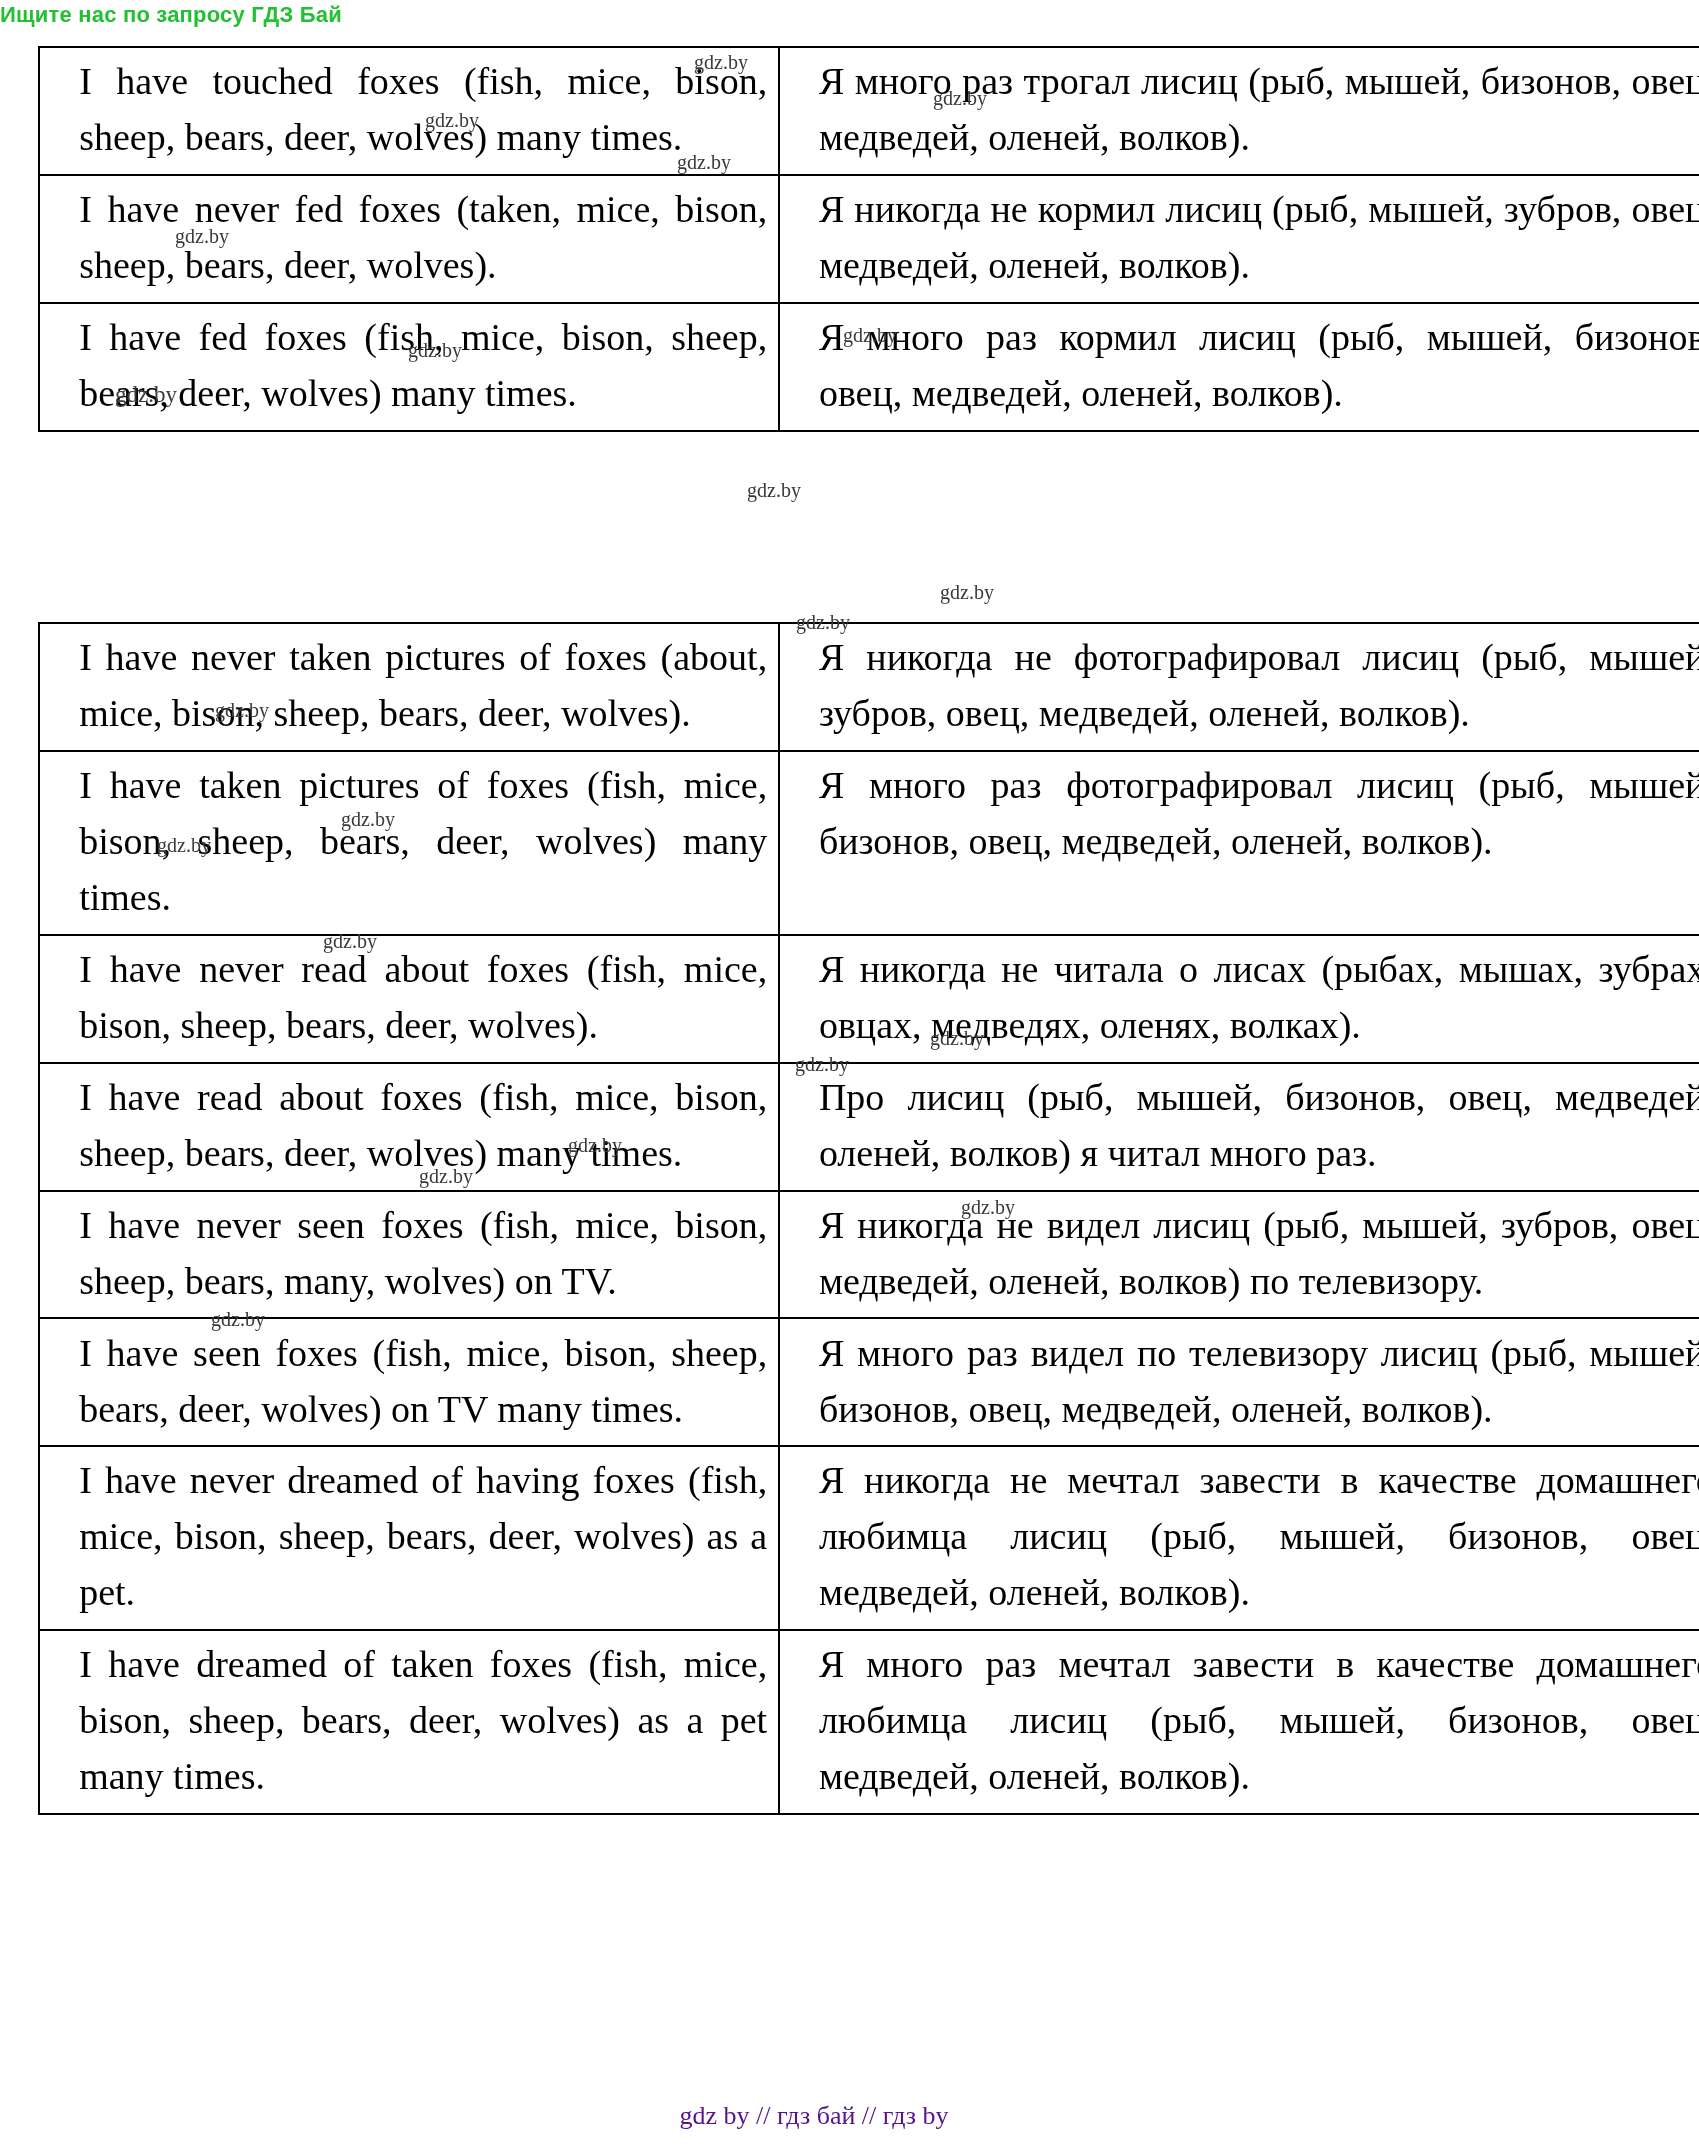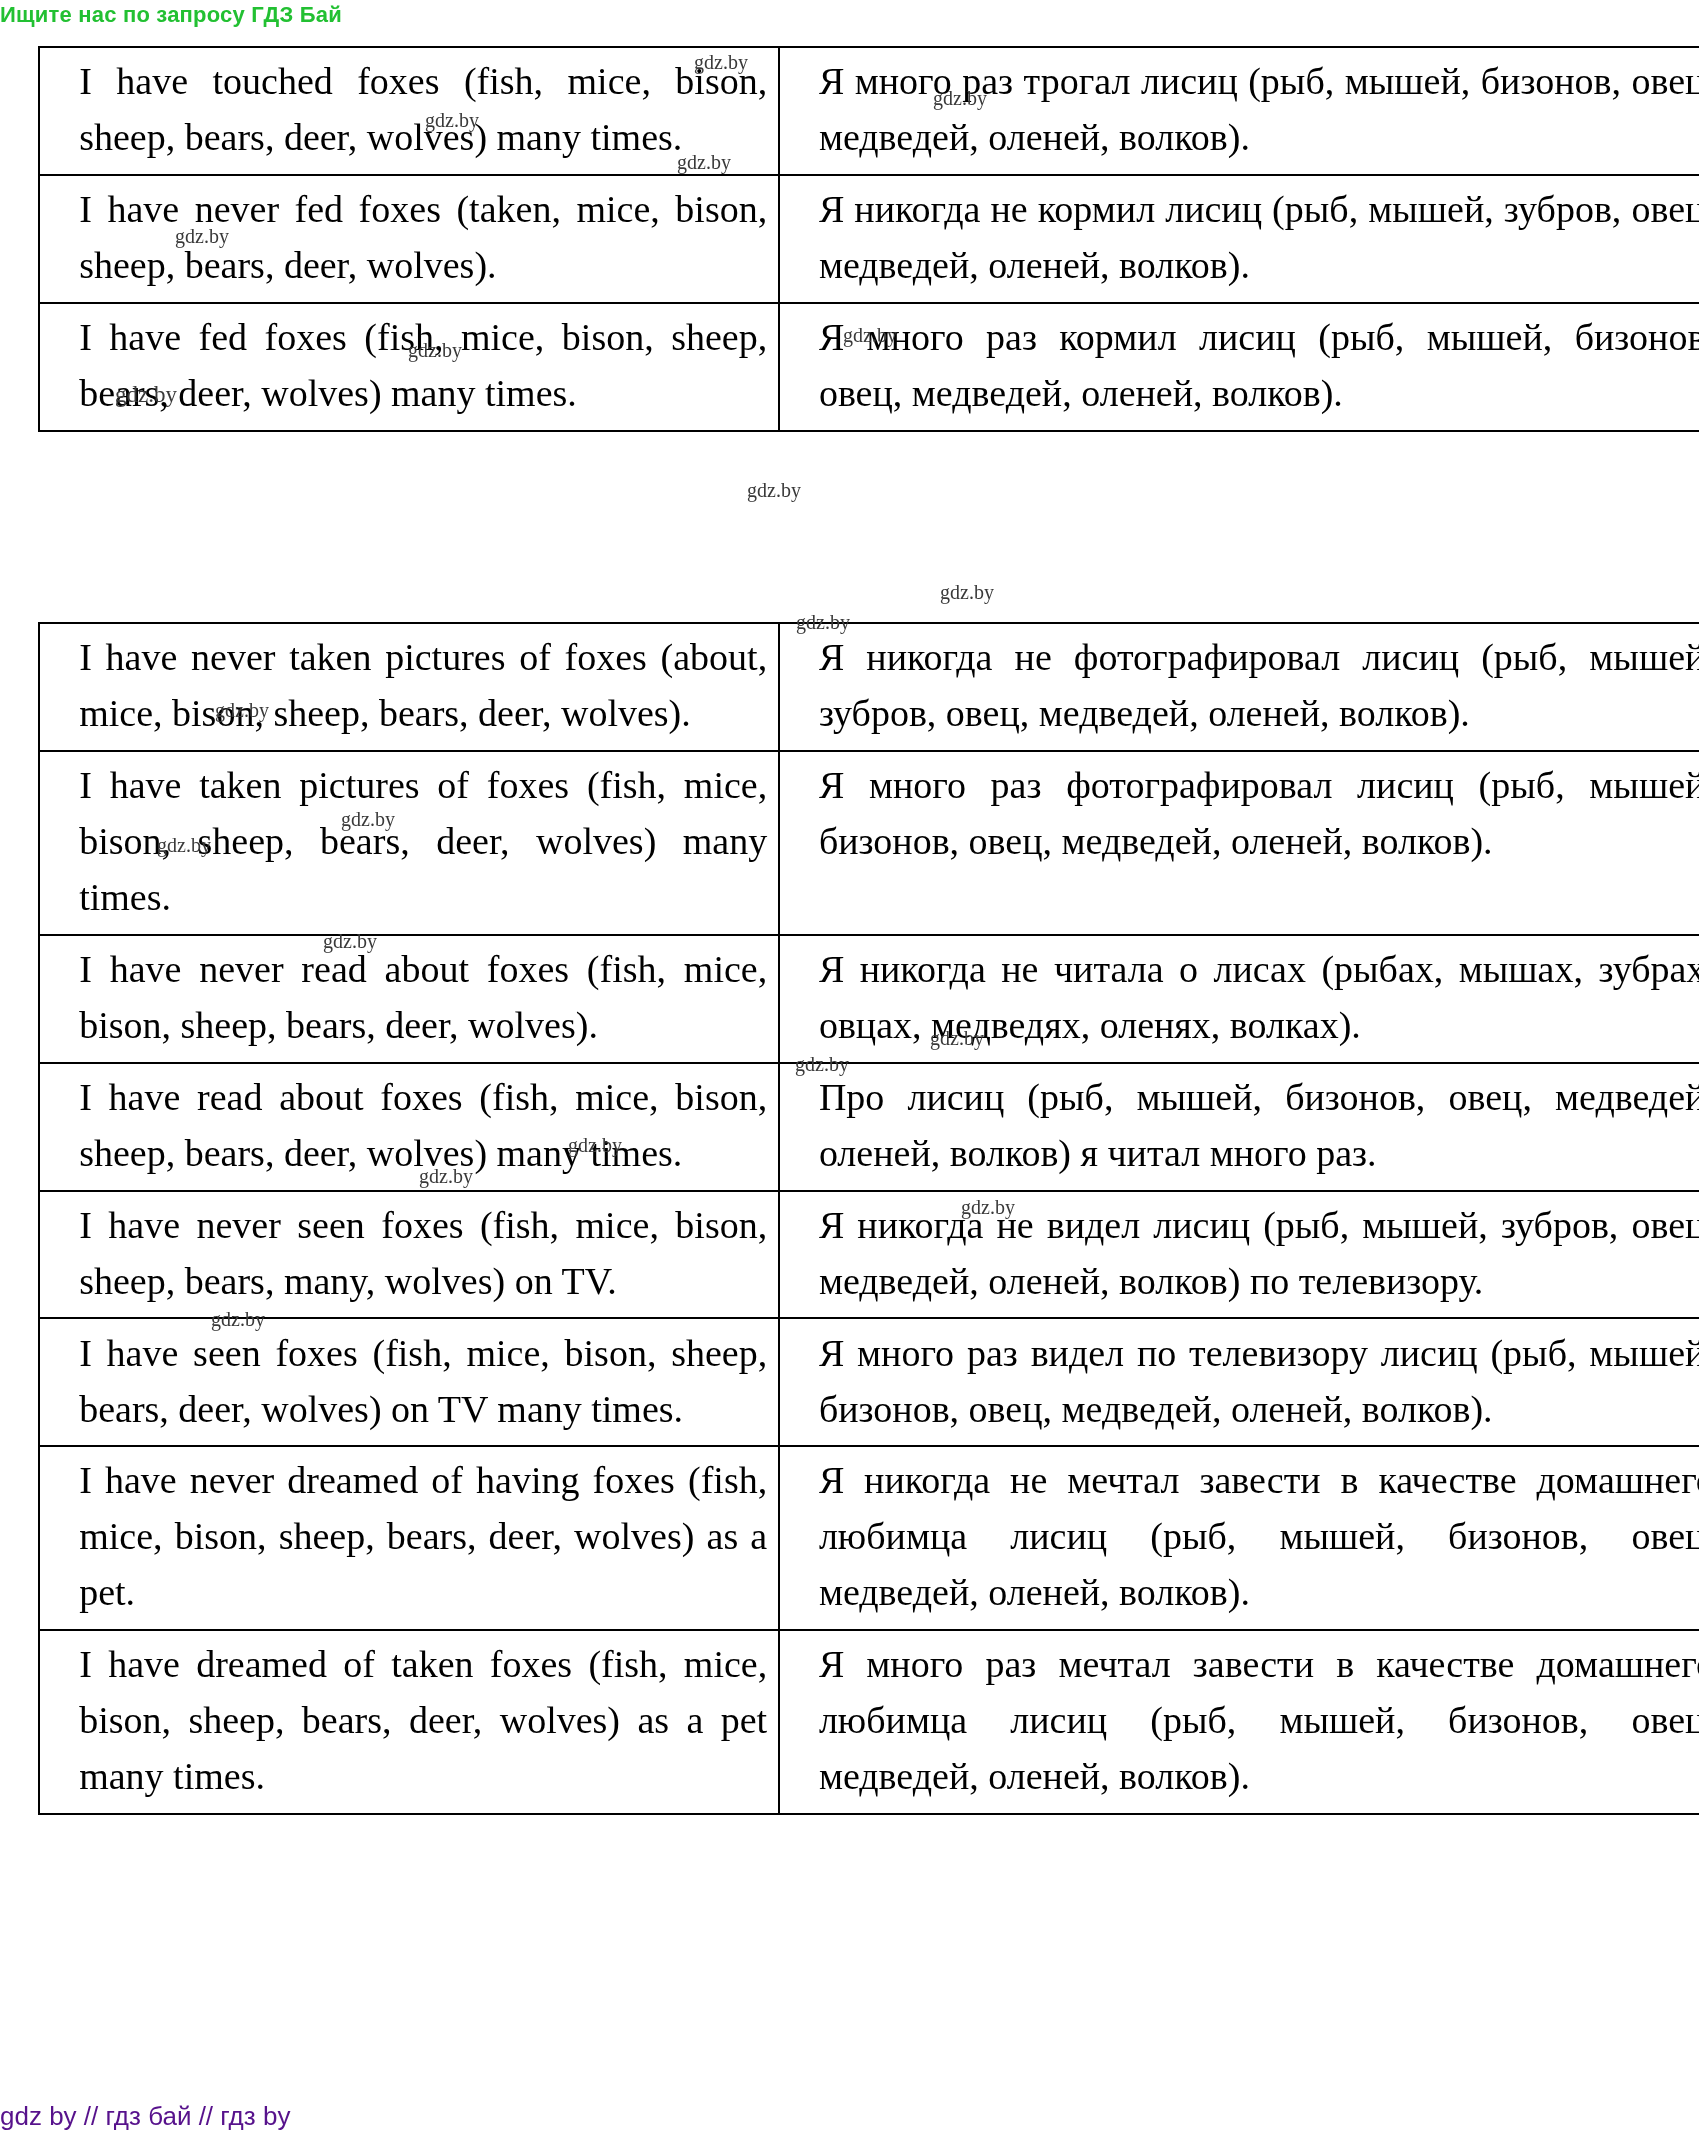--- a/index.html
+++ b/index.html
@@ -26,22 +26,23 @@
     font-size: 22px;
     font-weight: bold;
     letter-spacing: 0.2px;
     white-space: nowrap;
   }
   .promo-bottom {
     position: absolute;
     top: 2101px;
     left: 0;
     width: 1628px;
+    text-align: center;
     color: #57128c;
-    font-family: Liberation Sans, sans-serif;
+    font-family: Liberation Serif, serif;
     font-size: 26px;
     white-space: nowrap;
   }
 
   
   .tbl {
     position: absolute;
     border-collapse: collapse;
     table-layout: fixed;
     background: #ffffff;

